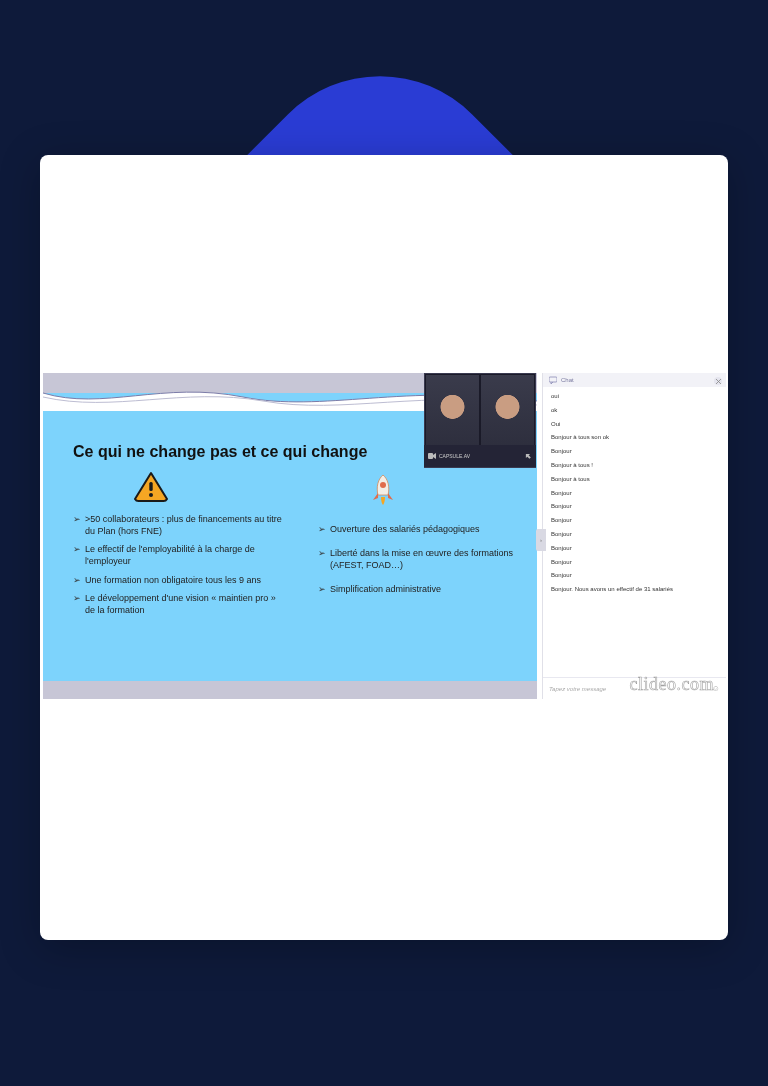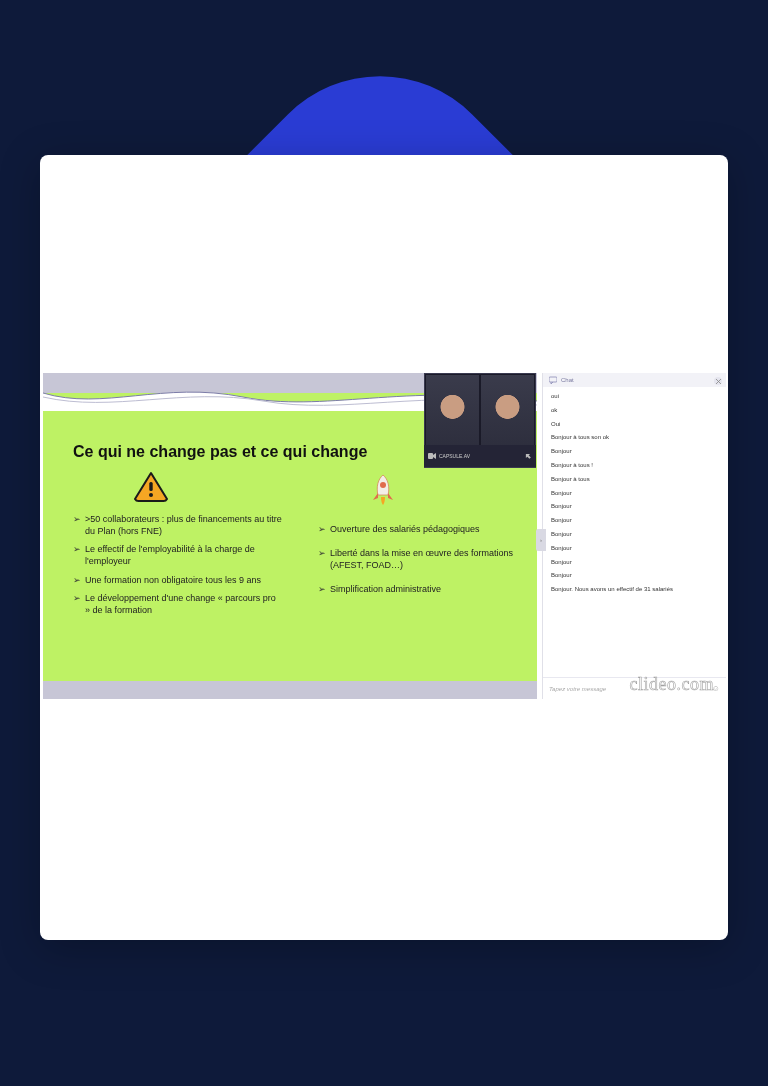--- a/index.html
+++ b/index.html
@@ -33,21 +33,21 @@
   .meeting {
     position: absolute;
     left: 0; top: 218px;
     width: 688px; height: 326px;
     background: #fff;
   }
   .slide {
     position: absolute;
     left: 3px; top: 0;
     width: 494px; height: 326px;
-    background: #bef264;
+    background: #7dd3fc;
   }
   .slide-topbar {
     position: absolute; left:0; top:0; width:100%; height:20px;
     background: #c7c6d6;
   }
   .wave {
     position: absolute; left:0; top:14px; width:100%; height:24px;
   }
   .wave svg { width:100%; height:100%; display:block; }
   .slide-title {
@@ -198,21 +198,21 @@
         <div class="bullet">
             <span class="arrow">➢</span>
             <span>Le effectif de l'employabilité à la charge de l'employeur</span>
           </div>
         <div class="bullet">
             <span class="arrow">➢</span>
             <span>Une formation non obligatoire tous les 9 ans</span>
           </div>
         <div class="bullet">
             <span class="arrow">➢</span>
-            <span>Le développement d'une change « parcours pro » de la formation</span>
+            <span>Le développement d'une vision « maintien pro » de la formation</span>
           </div>
       </div>
 
       <div class="col-right">
         <div class="bullet">
             <span class="arrow">➢</span>
             <span>Ouverture des salariés pédagogiques</span>
           </div>
         <div class="bullet">
             <span class="arrow">➢</span>

